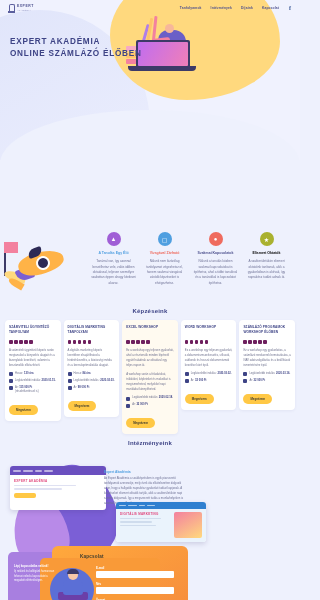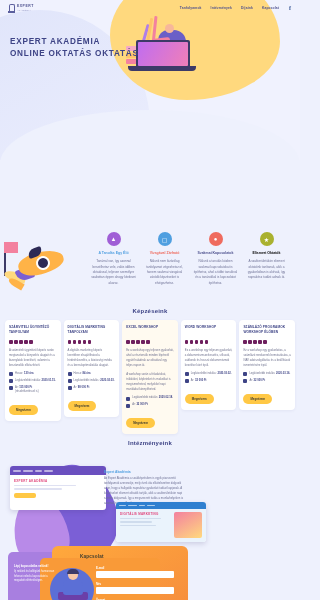--- a/index.html
+++ b/index.html
@@ -196,21 +196,21 @@
         <a class="nav-link">Tanfolyamok</a>
         <a class="nav-link">Intézmények</a>
         <a class="nav-link">Díjaink</a>
         <a class="nav-link">Kapcsolat</a>
         <span class="nav-fb"></span>
       </div>
     </div>
 
     <div class="hero-title">
       <div>EXPERT AKADÉMIA</div>
-      <div>ONLINE OKTATÁS OKTATÁS</div>
+      <div>ONLINE SZÁMLÁZÓ ÉLŐBEN</div>
     </div>
 
     <div class="hero-art">
       <div class="pencil p3"></div>
       <div class="pencil p1"></div>
       <div class="pencil p2"></div>
       <div class="person-body"></div>
       <div class="person-head"></div>
       <div class="person-arm"></div>
       <div class="book-stack">

